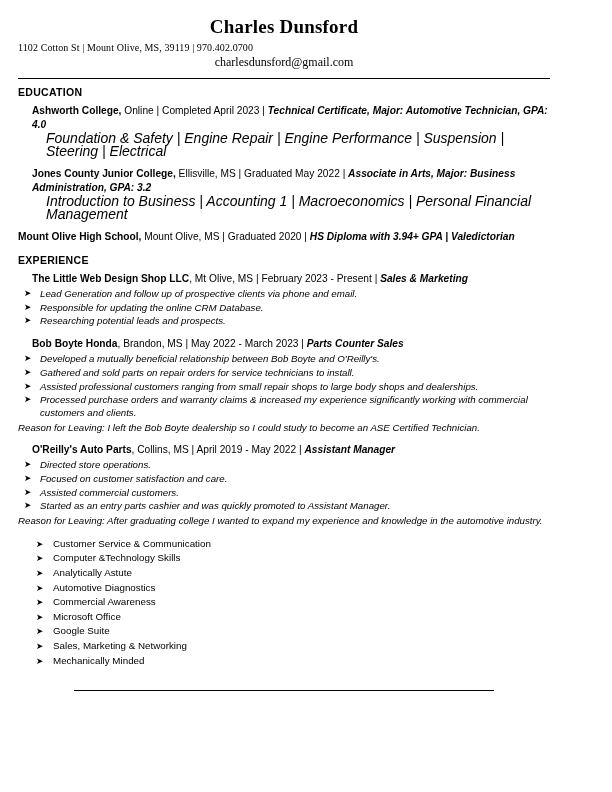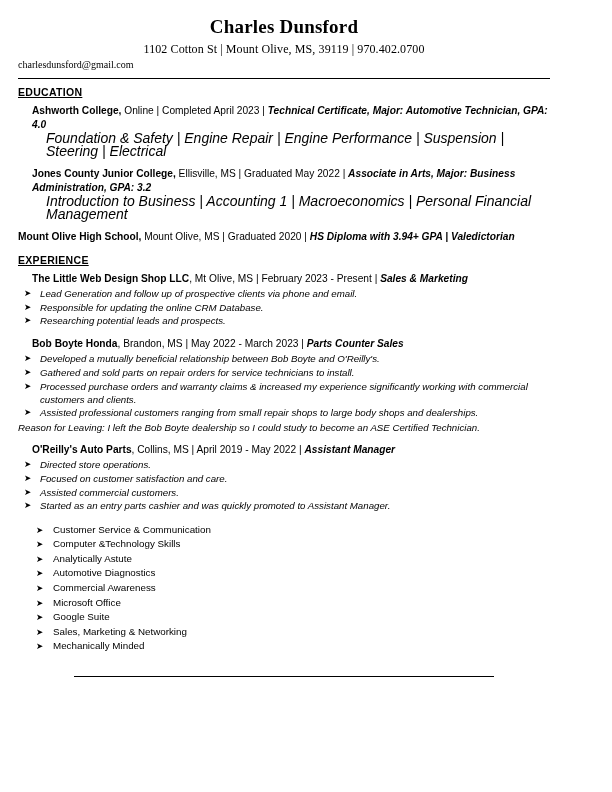--- a/index.html
+++ b/index.html
@@ -25,42 +25,41 @@
   
   .name {
     text-align: center;
     font-family: "Liberation Serif", serif;
     font-size: 19px;
     font-weight: bold;
     letter-spacing: 0.2px;
     margin: 2px 0 4px 0;
   }
   .contact-line {
+    font-family: "Liberation Serif", serif;
+    font-size: 10px;
+    margin: 0 0 2px 0;
+    letter-spacing: 0.1px;
+  }
+  .email-line {
     text-align: center;
     font-family: "Liberation Serif", serif;
     font-size: 12px;
-    margin: 0 0 2px 0;
-    letter-spacing: 0.1px;
-  }
-  .email-line {
-    font-family: "Liberation Serif", serif;
-    font-size: 10px;
     margin: 0 0 8px 0;
   }
   .rule {
     border: 0;
     border-top: 1px solid #000;
     margin: 6px 0 7px 0;
   }
 
   
   .section-title {
     font-size: 10.5px;
     font-weight: bold;
-    text-decoration: underline;
     letter-spacing: 0.3px;
     margin: 0 0 6px 0;
   }
   .section {
     margin-bottom: 10px;
   }
 
   
   .entry {
     margin: 0 0 9px 0;
@@ -205,36 +204,37 @@
       </ul>
     </div>
 
     <div class="entry">
       <div class="entry-head">
         <span class="org">Bob Boyte Honda</span><span class="meta">, Brandon, MS | May 2022 - March 2023 | </span><span class="role">Parts Counter Sales</span>
       </div>
       <ul class="bullets">
         <li>Developed a mutually beneficial relationship between Bob Boyte and O'Reilly's.</li>
         <li>Gathered and sold parts on repair orders for service technicians to install.</li>
+        <li>Assisted professional customers ranging from small repair shops to large body shops and dealerships.</li>
         <li>Processed purchase orders and warranty claims &amp; increased my experience significantly working with commercial customers and clients.</li>
-        <li>Assisted professional customers ranging from small repair shops to large body shops and dealerships.</li>
       </ul>
       <div class="reason"><span class="lbl">Reason for Leaving</span><span>: I left the Bob Boyte dealership so I could study to become an ASE Certified Technician.</span></div>
     </div>
 
     <div class="entry">
       <div class="entry-head">
         <span class="org">O'Reilly's Auto Parts</span><span class="meta">, Collins, MS | April 2019 - May 2022 | </span><span class="role">Assistant Manager</span>
       </div>
       <ul class="bullets">
         <li>Directed store operations.</li>
         <li>Focused on customer satisfaction and care.</li>
         <li>Assisted commercial customers.</li>
         <li>Started as an entry parts cashier and was quickly promoted to Assistant Manager.</li>
       </ul>
+      <div class="reason"><span class="lbl">Reason for Leaving</span><span>: After graduating college I wanted to expand my experience and knowledge in the automotive industry.</span></div>
     </div>
   </div>
 
   <div class="section">
     <ul class="skills">
       <li>Customer Service &amp; Communication</li>
       <li>Computer &amp;Technology Skills</li>
       <li>Analytically Astute</li>
       <li>Automotive Diagnostics</li>
       <li>Commercial Awareness</li>

